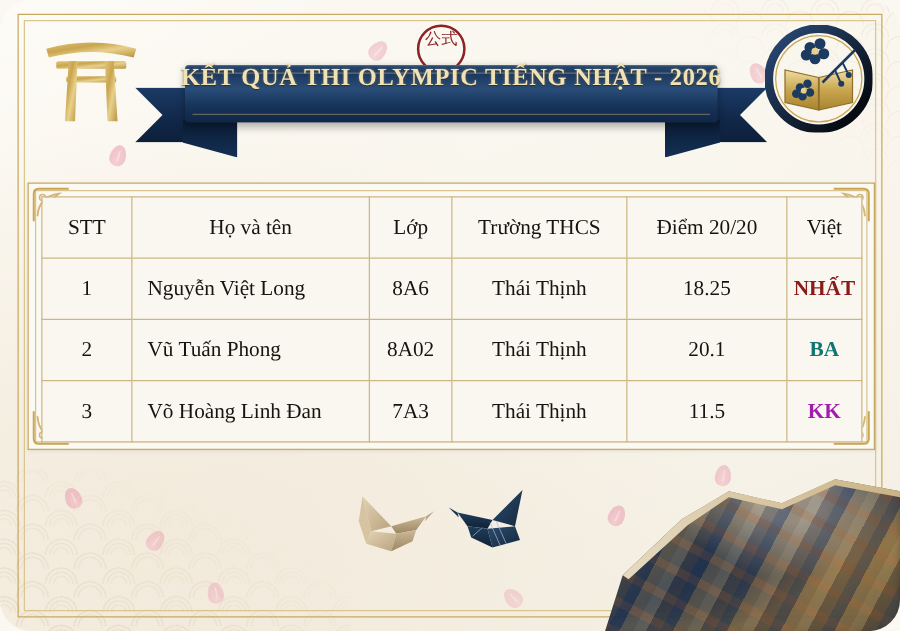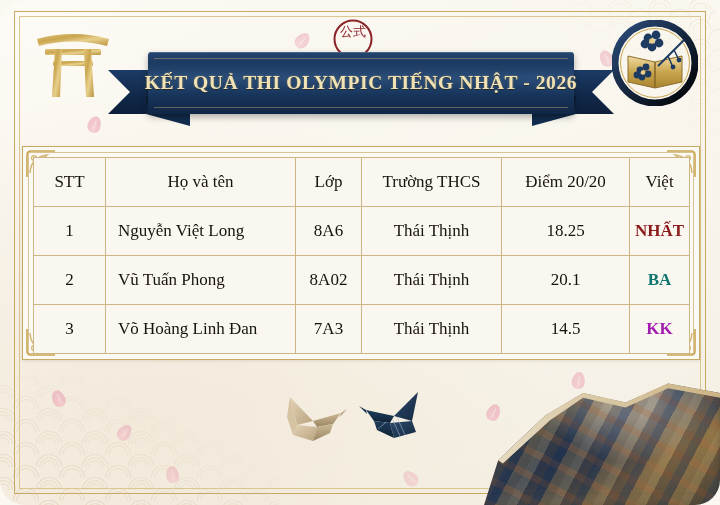--- a/index.html
+++ b/index.html
@@ -79,24 +79,24 @@
   .banner-wrap{position:absolute;left:108px;top:52px;width:506px;height:78px;}
   .tail{position:absolute;top:18px;width:58px;height:44px;}
   .tail.l{left:0;background:linear-gradient(180deg,#1b3b66 0%,#12294b 55%,#0d1f3a 100%);
     clip-path:polygon(0 0,100% 0,100% 100%,0 100%,22px 50%);}
   .tail.r{right:0;background:linear-gradient(180deg,#1b3b66 0%,#12294b 55%,#0d1f3a 100%);
     clip-path:polygon(0 0,100% 0,calc(100% - 22px) 50%,100% 100%,0 100%);}
   .fold{position:absolute;top:44px;width:44px;height:30px;background:linear-gradient(180deg,#0b1c34,#143055);}
   .fold.l{left:38px;clip-path:polygon(0 0,100% 0,100% 100%,0 60%);}
   .fold.r{right:38px;clip-path:polygon(0 0,100% 0,100% 60%,0 100%);}
   .band{
-    position:absolute;left:40px;right:40px;top:0;height:62px;border-radius:3px;
+    position:absolute;left:40px;right:40px;top:0;height:46px;border-radius:3px;
     background:linear-gradient(180deg,#24456f 0%,#1d3a61 18%,#2a4d79 42%,#17345a 70%,#102646 100%);
     box-shadow:0 3px 7px rgba(0,0,0,.3), inset 0 1px 0 rgba(255,255,255,.18);
-    display:flex;align-items:center;justify-content:center;
+    display:flex;justify-content:center;
   }
   .band::before,.band::after{
     content:"";position:absolute;left:6px;right:6px;height:1px;background:rgba(198,169,110,.45);
   }
   .band::before{top:6px;} .band::after{bottom:6px;}
   .banner-title{
     position:relative;
     font-size:19.5px;font-weight:bold;letter-spacing:.6px;white-space:nowrap;
     background:linear-gradient(180deg,#fbefc9 0%,#e8d296 45%,#c9a css 46%,#d8bd7e 70%,#f3e6bd 100%);
     color:#f0e2b4;
@@ -313,21 +313,21 @@
           <td>8A02</td>
           <td>Thái Thịnh</td>
           <td>20.1</td>
           <td class="prize" style="color: #0f766e;">BA</td>
         </tr>
         <tr>
           <td>3</td>
           <td class="name">Võ Hoàng Linh Đan</td>
           <td>7A3</td>
           <td>Thái Thịnh</td>
-          <td>14.5</td>
+          <td>11.5</td>
           <td class="prize" style="color: #a21caf;">KK</td>
         </tr>
       </tbody>
     </table>
   </div>
 
   <svg class="crane tan" viewBox="0 0 66 56">
     <defs>
       <linearGradient id="tanA" x1="0" y1="0" x2="1" y2="1">
         <stop offset="0%" stop-color="#e3d2b4"></stop>

